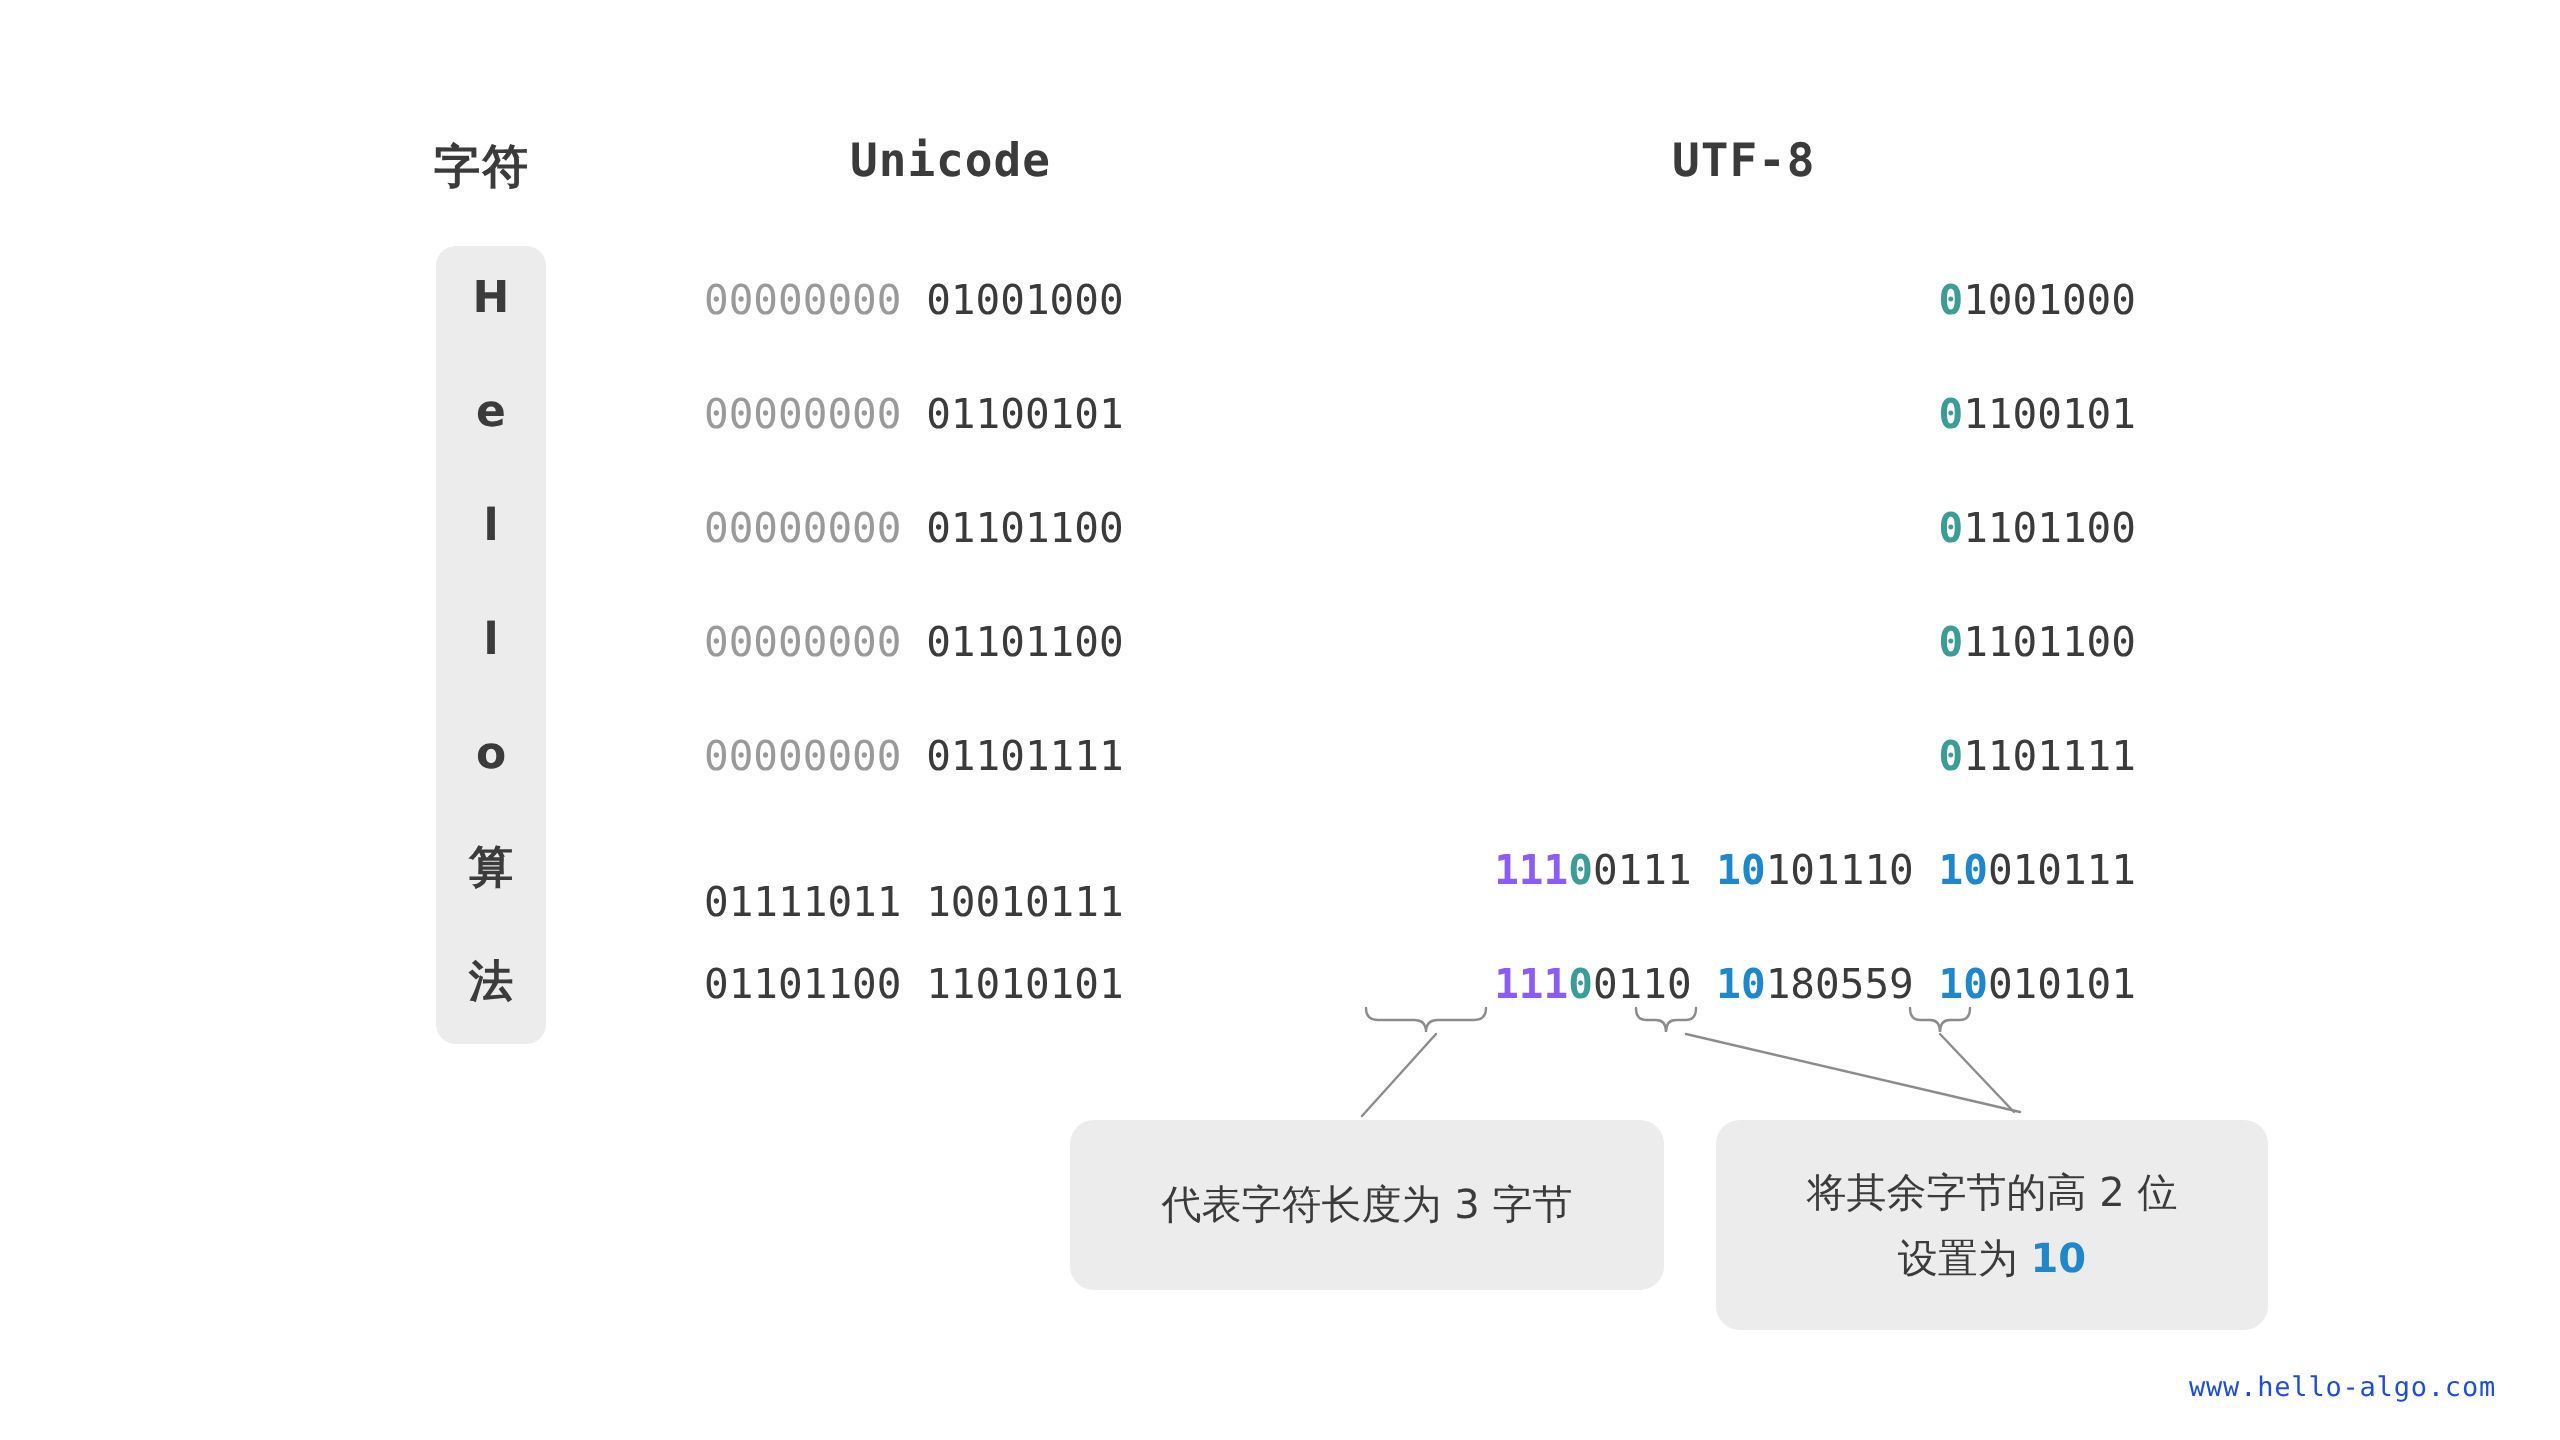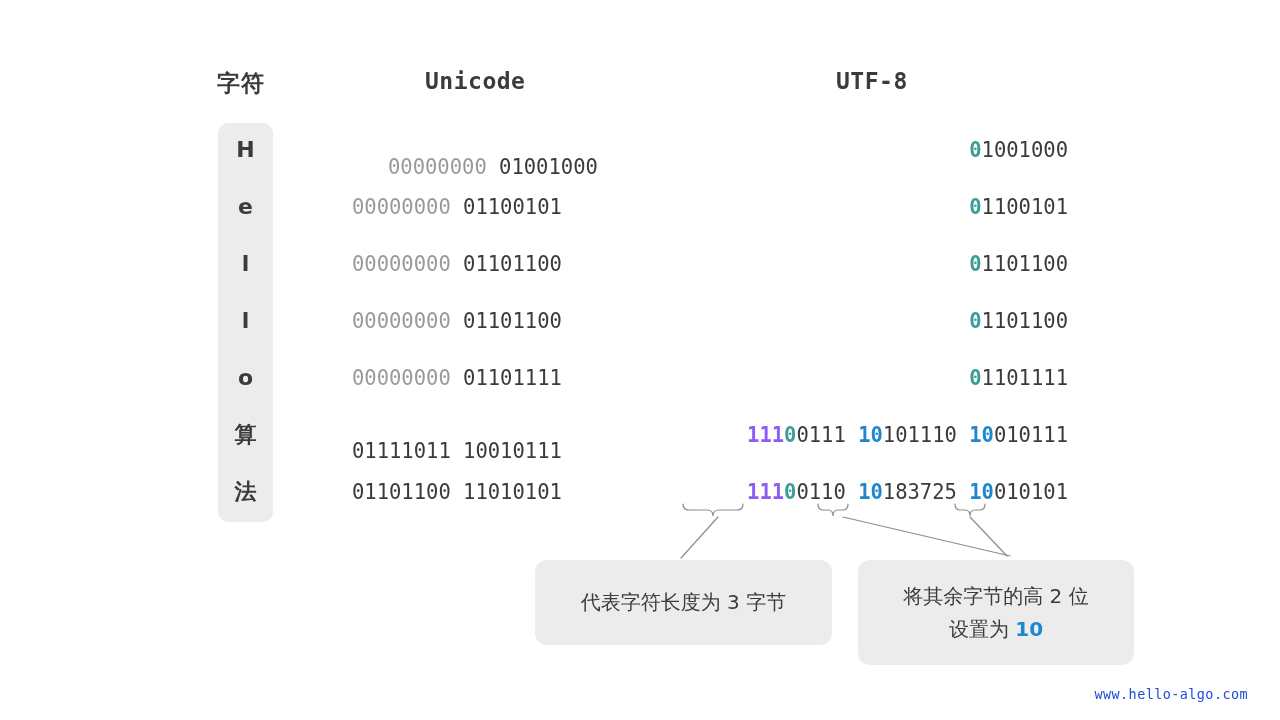--- a/index.html
+++ b/index.html
@@ -123,34 +123,34 @@
     <div class="char-cell" style="top: 135px;">H</div>
     <div class="char-cell" style="top: 192px;">e</div>
     <div class="char-cell" style="top: 249px;">l</div>
     <div class="char-cell" style="top: 306px;">l</div>
     <div class="char-cell" style="top: 363px;">o</div>
     <div class="char-cell" style="top: 420px;">算</div>
     <div class="char-cell" style="top: 477px;">法</div>
   </div>
 
 <div id="bin-rows">
-    <div class="bin uni" style="top: 152px; margin-left: 36px;"><span class="dim">00000000</span> <span>01001000</span></div>
+    <div class="bin uni" style="top: 135px;"><span class="dim">00000000</span> <span>01001000</span></div>
     <div class="bin utf" style="top: 135px;"><span><span class="t0">0</span><span>1001000</span></span></div>
     <div class="bin uni" style="top: 192px;"><span class="dim">00000000</span> <span>01100101</span></div>
     <div class="bin utf" style="top: 192px;"><span><span class="t0">0</span><span>1100101</span></span></div>
     <div class="bin uni" style="top: 249px;"><span class="dim">00000000</span> <span>01101100</span></div>
     <div class="bin utf" style="top: 249px;"><span><span class="t0">0</span><span>1101100</span></span></div>
     <div class="bin uni" style="top: 306px;"><span class="dim">00000000</span> <span>01101100</span></div>
     <div class="bin utf" style="top: 306px;"><span><span class="t0">0</span><span>1101100</span></span></div>
     <div class="bin uni" style="top: 363px;"><span class="dim">00000000</span> <span>01101111</span></div>
     <div class="bin utf" style="top: 363px;"><span><span class="t0">0</span><span>1101111</span></span></div>
     <div class="bin uni" style="top: 436px;"><span class="">01111011</span> <span>10010111</span></div>
     <div class="bin utf" style="top: 420px;"><span><span class="g111">111</span><span class="t0">0</span><span>0111</span></span> <span><span class="b10">10</span><span>101110</span></span> <span><span class="b10">10</span><span>010111</span></span></div>
     <div class="bin uni" style="top: 477px;"><span class="">01101100</span> <span>11010101</span></div>
-    <div class="bin utf" style="top: 477px;"><span><span class="g111">111</span><span class="t0">0</span><span>0110</span></span> <span><span class="b10">10</span><span>183725</span></span> <span><span class="b10">10</span><span>010101</span></span></div>
+    <div class="bin utf" style="top: 477px;"><span><span class="g111">111</span><span class="t0">0</span><span>0110</span></span> <span><span class="b10">10</span><span>180559</span></span> <span><span class="b10">10</span><span>010101</span></span></div>
   </div>
 
 <svg id="anno" viewBox="0 0 1280 720" xmlns="http://www.w3.org/2000/svg">
   <g fill="none" stroke="#8c8c8c" stroke-width="1.2" stroke-linecap="round">
 
     <path d="M683,504 q0,6 6,6 h18 q6,0 6,6 q0,-6 6,-6 h18 q6,0 6,-6"></path>
 
     <path d="M818,504 q0,6 5,6 h5 q5,0 5,6 q0,-6 5,-6 h5 q5,0 5,-6"></path>
 
     <path d="M955,504 q0,6 5,6 h5 q5,0 5,6 q0,-6 5,-6 h5 q5,0 5,-6"></path>

